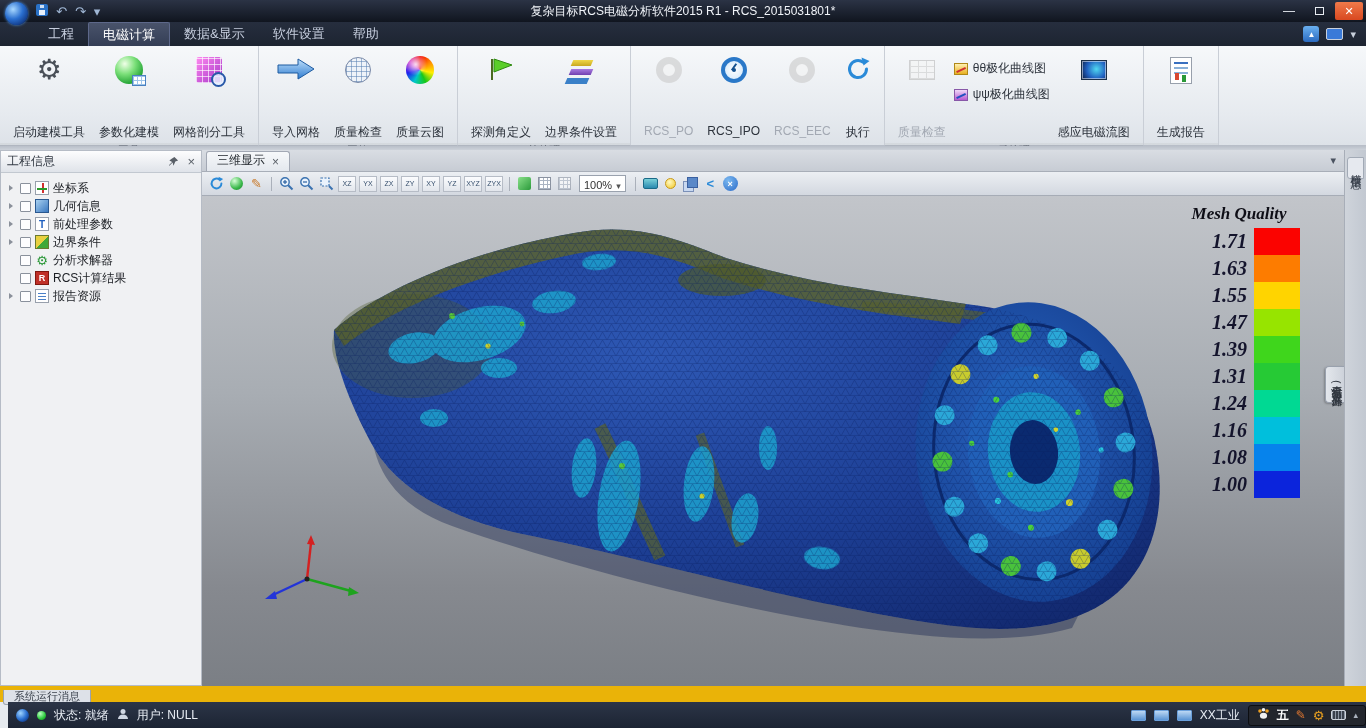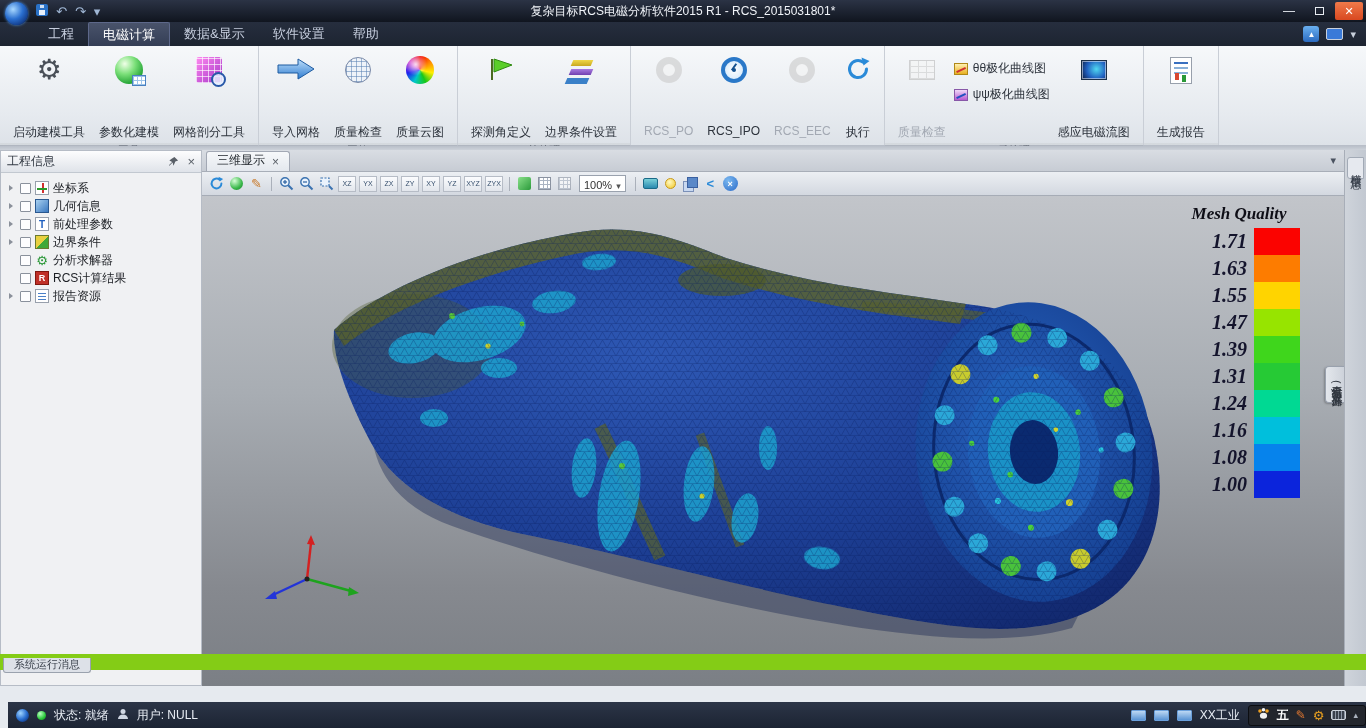--- a/index.html
+++ b/index.html
@@ -178,21 +178,21 @@
     border-radius:4px 0 0 4px; writing-mode:vertical-rl; font-size:11px; color:#2e343d; text-align:center;
     letter-spacing:1px; box-shadow:-1px 1px 2px rgba(0,0,0,.25); }
 
   
   .right-strip { position:absolute; left:1344px; top:150px; width:22px; height:536px;
     background:linear-gradient(90deg,#cfd4db,#c2c8d1); border-left:1px solid #a8aeb8; }
   .rtab { margin:7px auto 0; width:17px; padding:8px 0; background:#e6e9ef; border:1px solid #a2aab6;
     border-radius:3px 0 0 3px; writing-mode:vertical-rl; font-size:11px; color:#39404c; text-align:center; letter-spacing:1px; }
 
   
-  .bottom-strip { position:absolute; left:0; top:654px; width:1366px; height:16px; background:#84cc16; }
+  .bottom-strip { position:absolute; left:0; top:686px; width:1366px; height:16px; background:#eab308; }
   .pp-bottom-tab { display:inline-flex; align-items:center; margin-left:3px; height:15px; padding:0 10px;
     background:#dde1e8; border:1px solid #9aa2ae; border-top:none; border-radius:0 0 3px 3px; font-size:11px; color:#3c434e; }
   .statusbar { position:absolute; left:8px; top:702px; width:1366px; height:26px;
     background:linear-gradient(#2c3547,#1c2433); display:flex; align-items:center; padding:0 8px; gap:8px;
     color:#e8edf4; font-size:12px; }
   .sb-logo { width:13px; height:13px; border-radius:50%; background:radial-gradient(circle at 35% 32%, #9fd4ff, #2a6fd0 50%, #0a2a70 90%); }
   .sb-dot { width:9px; height:9px; border-radius:50%; background:radial-gradient(circle at 35% 30%,#b8ffc0,#2ac83a 60%,#148020); }
   .sb-spacer { flex:1; }
   .sb-win { width:15px; height:11px; border:1px solid #6aa0dc; background:linear-gradient(#bcd8f4,#5a94d4); border-radius:1px; }
   .ime { display:flex; align-items:center; gap:7px; height:21px; padding:0 7px; background:#23262d;

